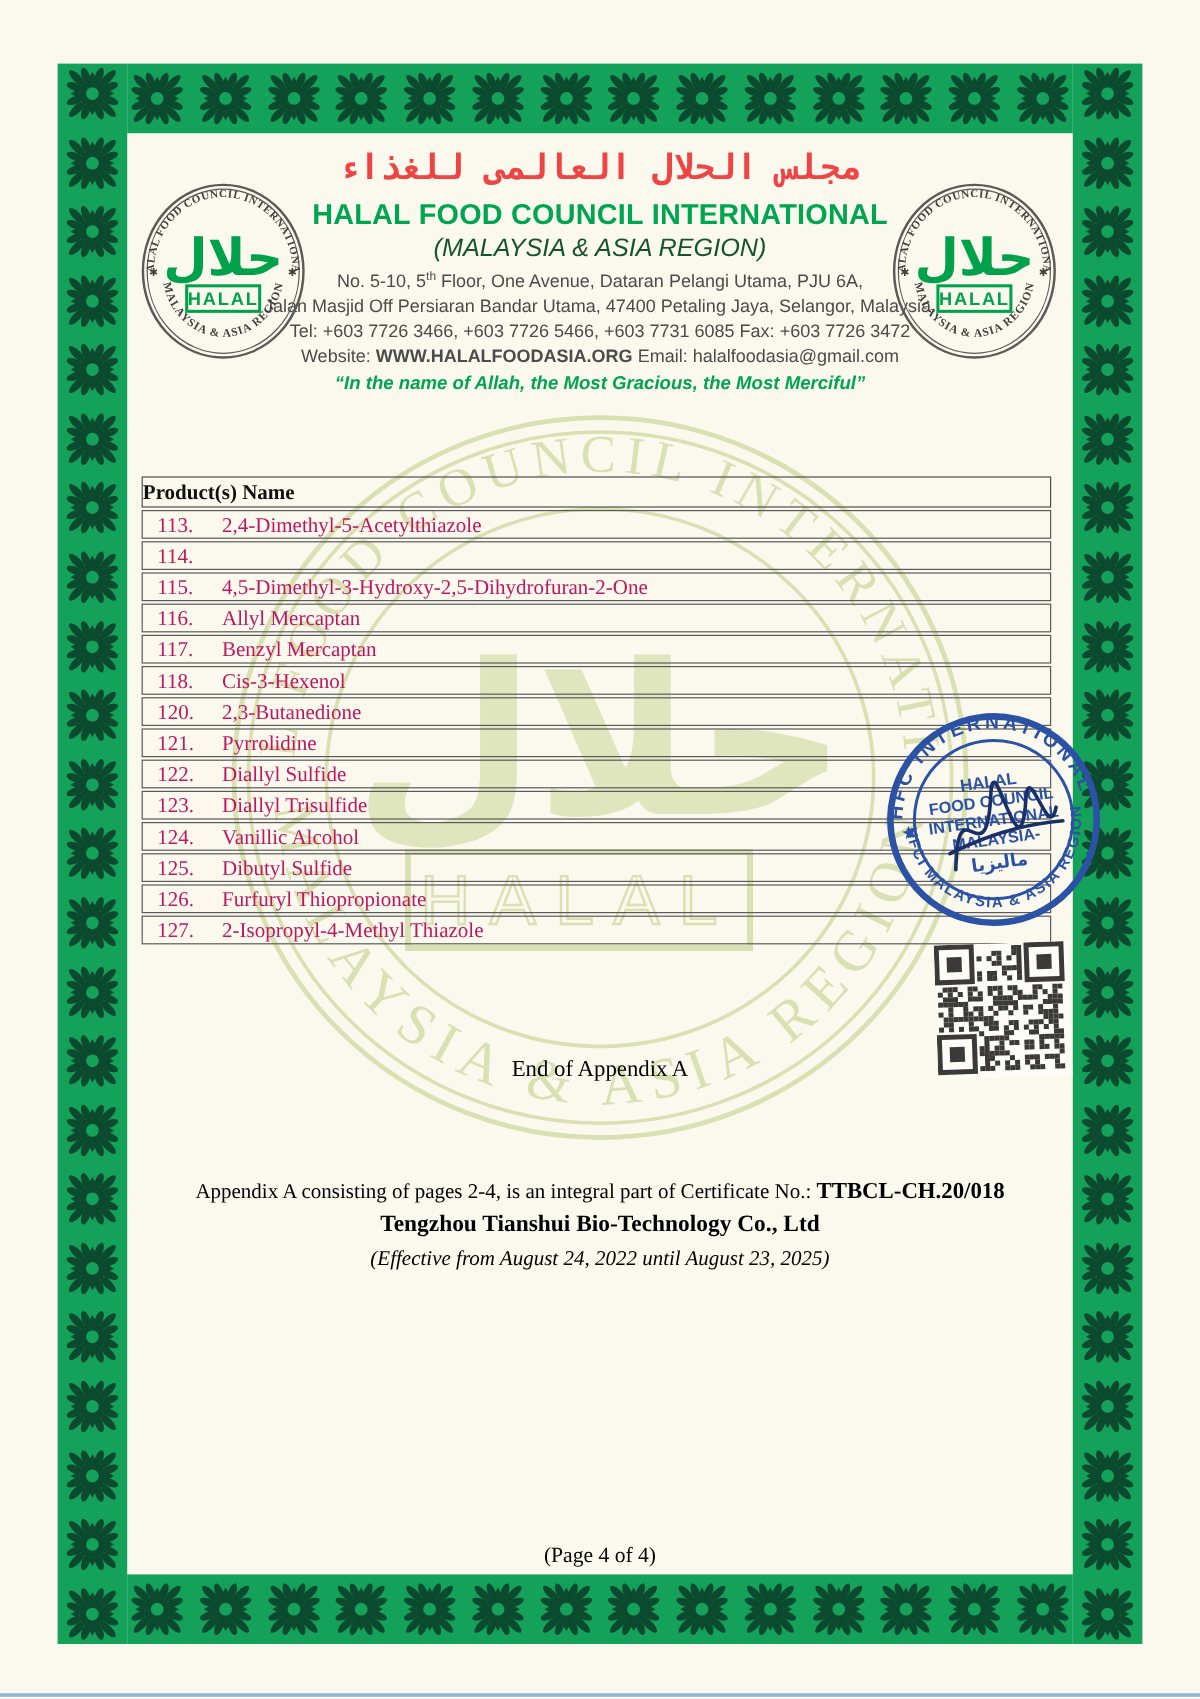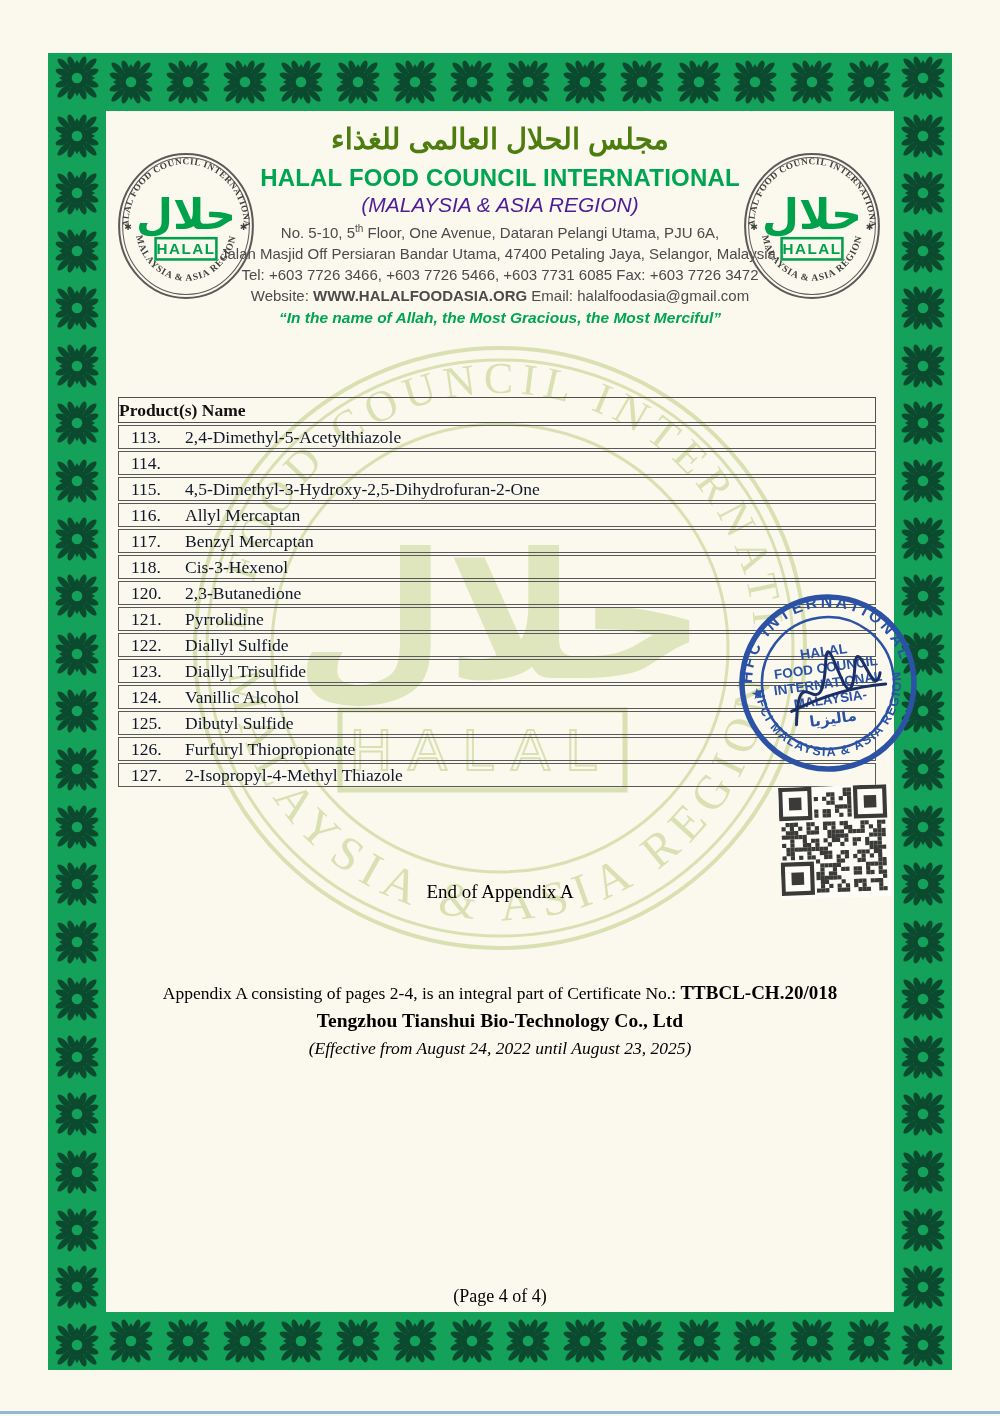--- a/index.html
+++ b/index.html
@@ -13,23 +13,23 @@
   .band{position:absolute; background:#14a159; display:flex; z-index:3;}
   .band-top{left:106px; top:53px; width:788px; height:58px; flex-direction:row; justify-content:space-between; align-items:center;}
   .band-bottom{left:106px; top:1312px; width:788px; height:58px; flex-direction:row; justify-content:space-between; align-items:center;}
   .band-left{left:48px; top:53px; width:58px; height:1317px; flex-direction:column; justify-content:space-between; align-items:center;}
   .band-right{left:894px; top:53px; width:58px; height:1317px; flex-direction:column; justify-content:space-between; align-items:center;}
   .band svg{display:block;}
   .bottom-scan-line{position:absolute; left:0; bottom:2px; width:100%; height:3px; background:#8db8d8;}
 
   
   .header{position:absolute; left:120px; top:122px; width:760px; text-align:center; z-index:4;}
-  .arabic-title{font-family:Liberation Sans, sans-serif; font-size:29px; color:#4d7c0f; font-weight:bold; letter-spacing:1px;}
+  .arabic-title{font-family:Liberation Mono, monospace; font-size:29px; color:#ef4444; font-weight:bold; letter-spacing:1px;}
   .org-name{margin-top:8px; font-size:24px; font-weight:bold; color:#00a551; letter-spacing:0.2px;}
-  .region{font-size:21px; font-style:italic; color:#4c1d95; margin-top:1px;}
+  .region{font-size:21px; font-style:italic; color:#14532d; margin-top:1px;}
   .addr{font-size:15px; color:#4b4b4b; margin-top:3px; line-height:18px;}
   .addr sup{font-size:10px;}
   .webl[b], .b{font-weight:bold;}
   .quote{font-size:15.5px; font-style:italic; color:#00a551; font-weight:bold; margin-top:4px;}
 
   
   .logo{position:absolute; z-index:4;}
   .logo-left{left:116px; top:150px;}
   .logo-right{left:742px; top:150px;}
 
@@ -37,21 +37,21 @@
   .watermark{position:absolute; left:140px; top:318px; z-index:1; opacity:0.9;}
 
   
   .table-wrap{position:absolute; left:118px; top:397px; width:758px; z-index:2;}
   .t-head{
     border:1px solid #4f4f4f; background:transparent; 
     font-family:"Liberation Serif", serif; font-weight:bold; font-size:17.5px; color:#111;
     height:24px; line-height:24px;
   }
   .t-row{border:1px solid #5a5a5a; margin-top:2px; display:flex; height:22px; line-height:22px;
-    font-family:"Liberation Serif", serif; font-size:17.5px; color:#0f172a;}
+    font-family:"Liberation Serif", serif; font-size:17.5px; color:#be185d;}
   .t-no{width:66px; padding-left:12px; box-sizing:border-box;}
   .t-name{flex:1;}
 
   
   .stamp{position:absolute; left:733px; top:588px; z-index:5; transform:rotate(-8deg);}
   .qr{position:absolute; left:780px; top:786px; z-index:5; transform:rotate(-2deg);}
 
   
   .center-line{position:absolute; left:120px; width:760px; text-align:center; z-index:4;
     font-family:"Liberation Serif", serif; color:#000000;margin-top:36px;}

